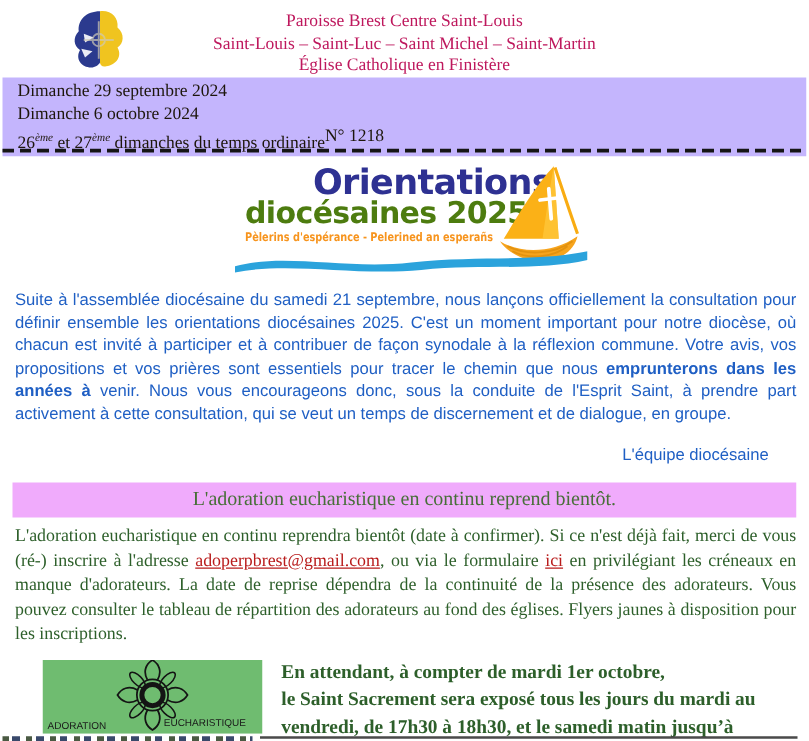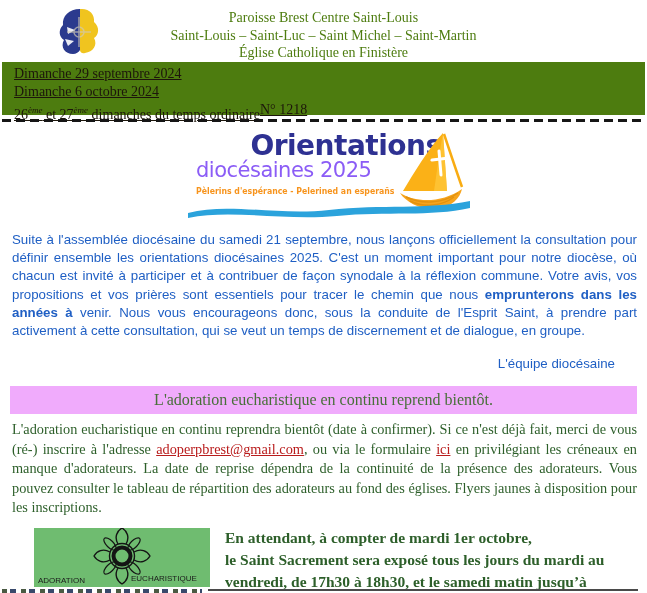--- a/index.html
+++ b/index.html
@@ -2,35 +2,35 @@
 <html><head>
 <meta charset="utf-8">
 <style>
   html,body{margin:0;padding:0;background:#ffffff;}
   .page{position:relative;width:647px;height:593px;background:#ffffff;overflow:hidden;
         font-family:"Liberation Serif",serif;}
 
   
   .parish-logo{position:absolute;left:55px;top:7px;width:48px;height:50px;}
   .masthead-lines{position:absolute;left:0;right:0;top:9px;text-align:center;
-                  font-size:14px;color:#4d7c0f;line-height:17.5px;}
+                  font-size:14px;color:#be185d;line-height:17.5px;}
 
   
-  .issue-box{position:absolute;left:2px;right:2px;top:62px;height:53px;background:#4d7c0f;
-             padding:3px 12px 0;box-sizing:border-box;font-size:14px;color:#1d160b;line-height:18px;text-decoration:underline;}
+  .issue-box{position:absolute;left:2px;right:2px;top:62px;height:63px;background:#c4b5fd;
+             padding:3px 12px 0;box-sizing:border-box;font-size:14px;color:#1d160b;line-height:18px;}
   .issue-box sup{font-size:9px;font-style:italic;}
   .ord-row{display:flex;}
   .dashed-rule{position:absolute;left:2px;right:2px;top:119px;height:3px;
                background:repeating-linear-gradient(90deg,#161616 0 9px,transparent 9px 14px);}
 
   
   .campaign{position:absolute;left:196px;top:132px;width:300px;height:92px;
             font-family:"DejaVu Sans",sans-serif;}
   .c-title1{font-size:28px;font-weight:800;color:#2e3192;line-height:28px;letter-spacing:-0.5px;text-align:center;}
-  .c-title2{font-size:21px;font-weight:400;color:#8b5cf6;line-height:21px;letter-spacing:-0.5px;}
+  .c-title2{font-size:24px;font-weight:700;color:#4d7c0f;line-height:21px;letter-spacing:-0.5px;}
   .c-sub{font-size:9.5px;font-weight:700;color:#f7941d;margin-top:4px;white-space:nowrap;
          transform:scaleX(.82);transform-origin:left;}
   .sailboat{position:absolute;left:202px;top:-1px;width:68px;height:80px;}
   .wave{position:absolute;left:-8px;top:68px;width:282px;height:20px;}
 
   
   .blue-text{position:absolute;left:12px;right:10px;top:231px;
              font-family:"Liberation Sans",sans-serif;color:#1f5fc4;font-size:13.3px;}
   .blue-para{margin:0;text-align:justify;line-height:18.2px;}
   .signature{text-align:right;padding-right:22px;margin-top:16px;}

